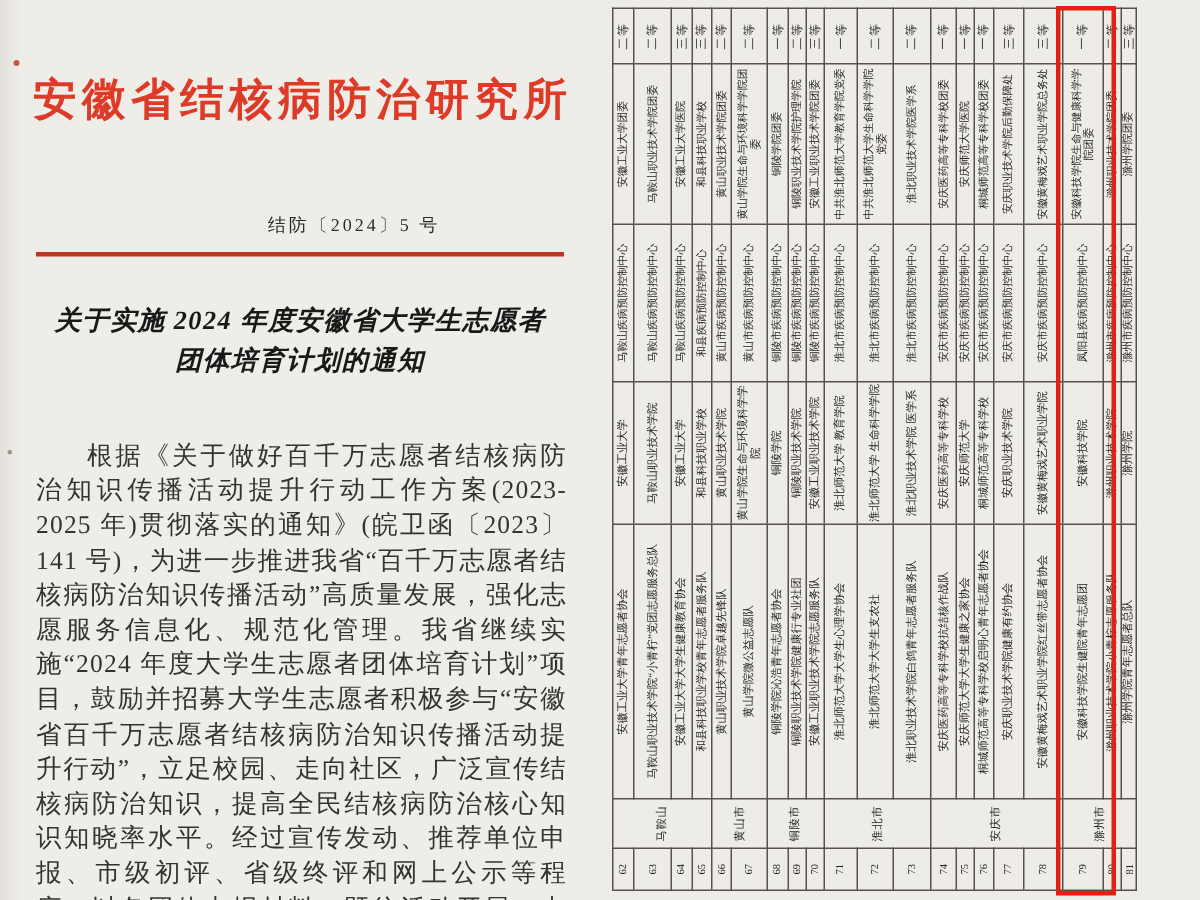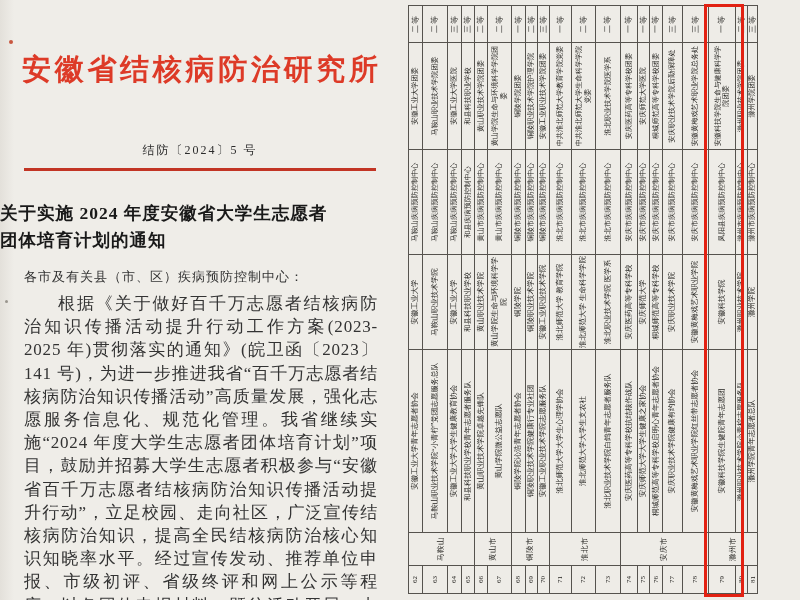--- a/index.html
+++ b/index.html
@@ -10,27 +10,27 @@
   }
   
   .left-page { position:absolute; left:0; top:0; width:400px; height:600px;
     background:linear-gradient(90deg,#e3e0da 0,#efede8 14px,#efede8 100%); }
   .speck { position:absolute; border-radius:50%; }
   .org {
     position:absolute; left:22px; width:356px; height:38px;
     color:#dd3a27; font-weight:bold; font-size:29px; line-height:38px;
     text-align:justify; text-align-last:justify; white-space:nowrap;
   }
-  .org1 { top:50px; }
+  .org1 { top:50px;font-family:Liberation Mono, monospace; }
   .org2 { top:90px; }
   .docnum { position:absolute; left:0; top:142px; width:400px; text-align:center;
-    font-size:12px; letter-spacing:2px; color:#2b2b2b; }
+    font-size:12px; letter-spacing:2px; color:#2b2b2b;padding-left:36px; }
   .redrule { position:absolute; left:24px; top:168px; width:352px; height:2.5px; background:#c23524; }
-  .title { position:absolute; left:0; width:400px; 
-    font-size:17.5px; font-weight:bold; color:#191919; letter-spacing:1px; }
+  .title { position:absolute; left:0; width:400px; text-align:center;
+    font-size:17.5px; font-weight:bold; color:#191919; letter-spacing:1px;font-style:italic; }
   .title1 { top:201px; }
   .title2 { top:228px; }
   .salut { position:absolute; left:24px; top:268px; width:354px;
     font-size:13px; color:#333; letter-spacing:1px; }
   .bodytext { position:absolute; left:24px; top:292px; width:354px;
     font-size:17px; line-height:23.2px; color:#333; letter-spacing:0.8px;
     text-align:justify; text-indent:2em; }
   
   .right-page { position:absolute; left:400px; top:0; width:400px; height:600px; }
   .rot-wrap { position:absolute; left:8px; top:6px; width:349px; height:588px; }
@@ -63,21 +63,20 @@
 <div class="canvas">
 
   <div class="left-page">
     <div class="speck" style="left:9px;top:40px;width:4px;height:4px;background:#c8573f;"></div>
     <div class="speck" style="left:5px;top:300px;width:3px;height:3px;background:#9a968e;"></div>
     <div class="org org1">安徽省结核病防治研究所</div>
     <div class="docnum">结防〔2024〕5 号</div>
     <div class="redrule"></div>
     <div class="title title1">关于实施 2024 年度安徽省大学生志愿者</div>
     <div class="title title2">团体培育计划的通知</div>
-    <div class="salut">各市及有关县（市、区）疾病预防控制中心：</div>
     <div class="bodytext">根据《关于做好百千万志愿者结核病防治知识传播活动提升行动工作方案(2023-2025 年)贯彻落实的通知》(皖卫函〔2023〕141 号)，为进一步推进我省“百千万志愿者结核病防治知识传播活动”高质量发展，强化志愿服务信息化、规范化管理。我省继续实施“2024 年度大学生志愿者团体培育计划”项目，鼓励并招募大学生志愿者积极参与“安徽省百千万志愿者结核病防治知识传播活动提升行动”，立足校园、走向社区，广泛宣传结核病防治知识，提高全民结核病防治核心知识知晓率水平。经过宣传发动、推荐单位申报、市级初评、省级终评和网上公示等程序，以各团体申报材料、既往活动开展、中国志愿服务网使用等情况为主要评审依据，</div>
   </div>
 
   <div class="right-page">
     <div class="rot-wrap">
       <table class="orig-table">
         <colgroup>
           <col style="width:28px">
             <col style="width:33px">
             <col style="width:183px">

